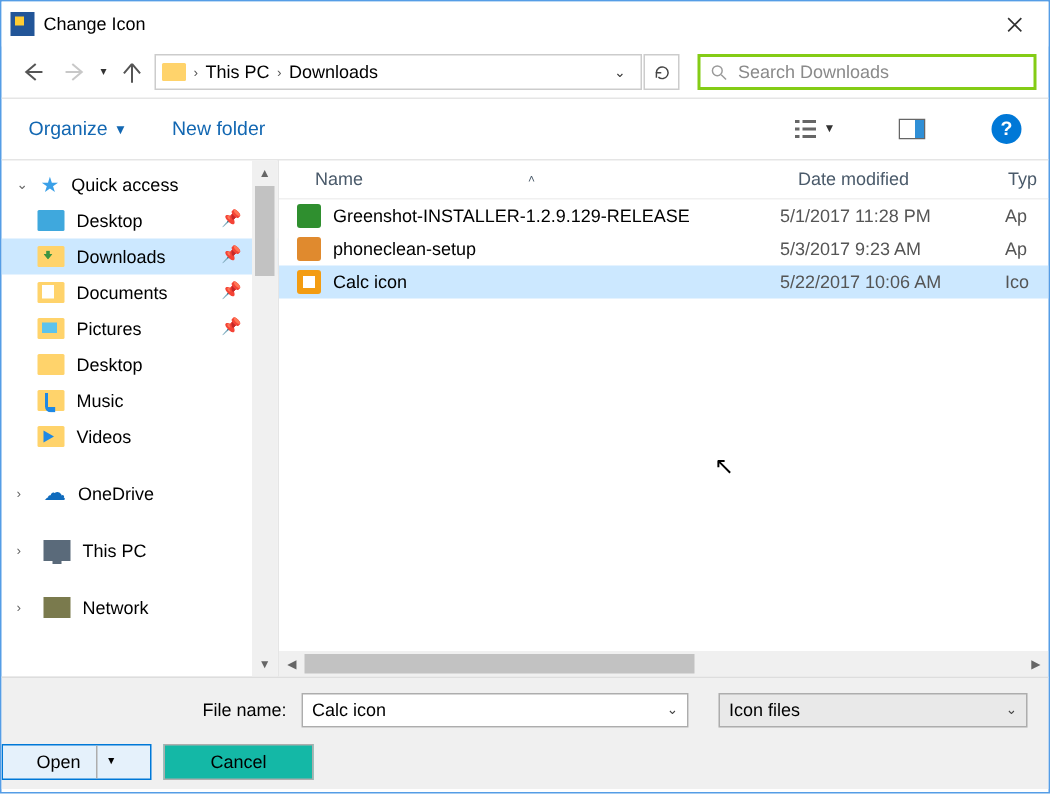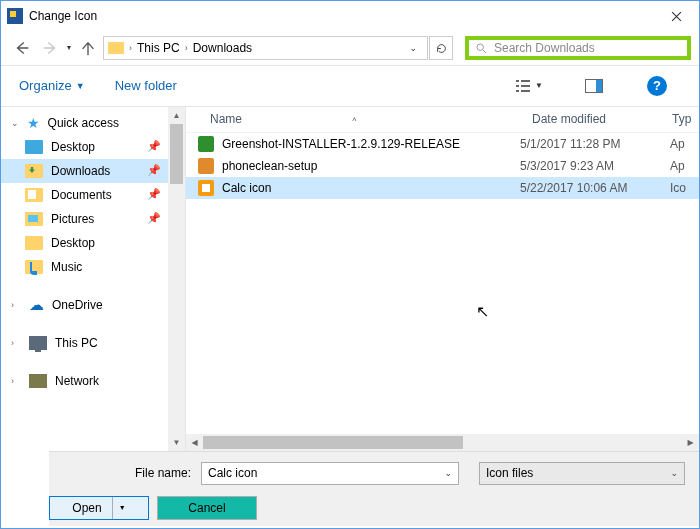--- a/index.html
+++ b/index.html
@@ -80,36 +80,36 @@
   .breadcrumb .bc-drop{font-size:9px;color:#333;padding:0 6px;flex:none;}
   .refresh {
     width: 24px; height: 24px;
     border: 1px solid #ccc;
     display: flex; align-items: center; justify-content: center;
     margin-left: -1px;
   }
   .searchbox {
     flex: 1;
     height: 24px;
-    border: 4px solid #84cc16;
+    border: 2px solid #84cc16;
     margin-left: 10px;
     display: flex; align-items: center;
     padding: 0 6px;
     color: #8a8a8a;
     background: #fff;
     gap:6px;
   }
   .searchbox svg{flex:none;}
   .divider { height: 1px; background: #e5e5e5; }
   
   .toolbar {
     height: 40px;
     display: flex;
     align-items: center;
-    padding: 0 32px 0 18px;
+    padding: 0 18px 0 18px;
     gap: 30px;
   }
   .toolbar .organize { color: #1267b2; font-size: 13px; display:flex;align-items:center;gap:4px;}
   .toolbar .organize .dd{font-size:9px;}
   .toolbar .newfolder { color: #1267b2; font-size: 13px; }
   .toolbar .tb-spacer{flex:1;}
   .toolbar .viewbtn {
     width: 34px; height: 22px;
     display:flex;align-items:center;justify-content:center;gap:2px;
   }
@@ -212,21 +212,20 @@
   .hscroll .sbtn{width:17px;height:17px;display:flex;align-items:center;justify-content:center;font-size:8px;color:#666;}
   .hscroll .track{flex:1;position:relative;height:100%;}
   .hscroll .thumb{position:absolute;left:0;top:2px;bottom:2px;width:260px;background:#c2c2c2;}
 
   
   .bottom{
     height:75px;
     background:#f0f0f0;
     border-top:1px solid #ddd;
     padding:8px 14px 0 0;
-    margin-left:48px;
   }
   .bottom .row1{display:flex;align-items:center;gap:10px;height:26px;}
   .bottom .lbl{width:190px;text-align:right;color:#000;}
   .bottom .combo{
     height:23px;border:1px solid #adadad;background:#fff;display:flex;align-items:center;padding:0 6px;
   }
   .combo.fname{flex:0 0 258px;}
   .combo .val{flex:1;white-space:nowrap;overflow:hidden;}
   .combo .dd{font-size:9px;color:#444;padding-left:6px;}
   .combo.filter{flex:0 0 206px;background:#e9e9e9;margin-left:10px;}
@@ -351,20 +350,24 @@
         <span class="pin">📌</span>
       </div>
       <div class="np-item sub">
         <span class="folder-ic"></span>
         <span class="lbl">Desktop</span>
       </div>
       <div class="np-item sub">
         <span class="folder-ic mus"></span>
         <span class="lbl">Music</span>
       </div>
+      <div class="np-item sub">
+        <span class="folder-ic vid"></span>
+        <span class="lbl">Videos</span>
+      </div>
     </div>
     <div class="np-group">
       <div class="np-item np-head">
         <span class="caret">›</span>
         <span class="od-ic">☁</span>
         <span class="lbl">OneDrive</span>
       </div>
     </div>
     <div class="np-group">
       <div class="np-item np-head">

